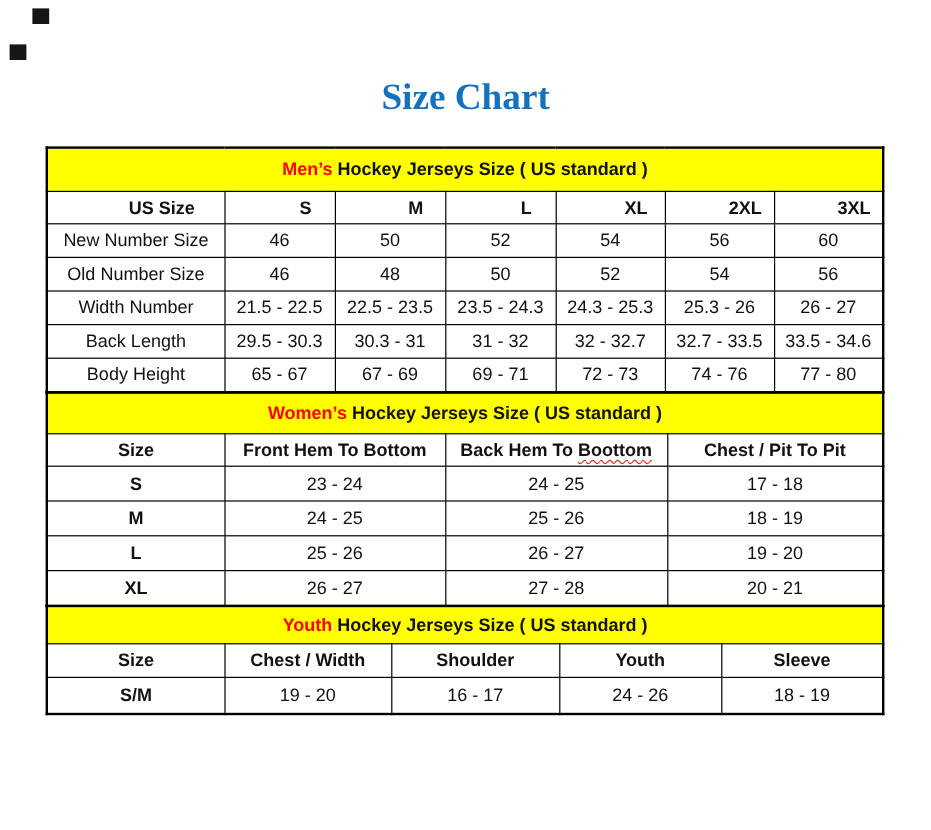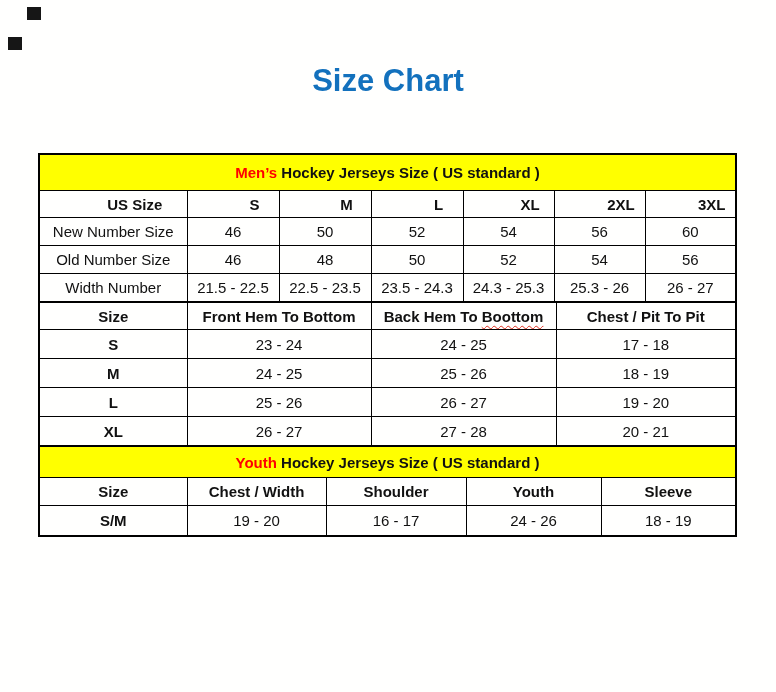--- a/index.html
+++ b/index.html
@@ -22,27 +22,27 @@
   .title {
     position: absolute;
     left: 0; top: 63px;
     width: 776px;
     margin: 0;
     text-align: center;
     font-size: 31px;
     font-weight: 700;
     color: #1371bd;
     letter-spacing: 0px;
+    font-family: Liberation Serif, serif;
   }
   .tables {
     position: absolute;
     left: 38px;
     top: 122px;
     width: 615px;
-    margin-top: 31px;
   }
   table.t {
     width: 697px;
     table-layout: fixed;
     border-collapse: collapse;
     border: 2px solid #000000;
   }
   table.t + table.t { margin-top: -2px; }
   table.t td, table.t th {
     border: 1px solid #000000;
@@ -133,31 +133,52 @@
         </tr>
         <tr class="datarow">
           <td class="lbl">Width Number</td>
           <td>21.5 - 22.5</td>
           <td>22.5 - 23.5</td>
           <td>23.5 - 24.3</td>
           <td>24.3 - 25.3</td>
           <td>25.3 - 26</td>
           <td>26 - 27</td>
         </tr>
+        <tr class="datarow">
+          <td class="lbl">Back Length</td>
+          <td>29.5 - 30.3</td>
+          <td>30.3 - 31</td>
+          <td>31 - 32</td>
+          <td>32 - 32.7</td>
+          <td>32.7 - 33.5</td>
+          <td>33.5 - 34.6</td>
+        </tr>
+        <tr class="datarow">
+          <td class="lbl">Body Height</td>
+          <td>65 - 67</td>
+          <td>67 - 69</td>
+          <td>69 - 71</td>
+          <td>72 - 73</td>
+          <td>74 - 76</td>
+          <td>77 - 80</td>
+        </tr>
       </tbody>
     </table>
 
     <table class="t wmns">
       <colgroup>
         <col style="width:148px">
           <col style="width:184px">
           <col style="width:185px">
           <col style="width:180px">
       </colgroup>
       <tbody>
+        <tr>
+          <td class="banner" colspan="4"><span class="hl">Women’s</span><span> Hockey Jerseys Size ( US standard )</span></td>
+        </tr>
         <tr class="hdr">
           <th>Size</th>
           <th>Front Hem To Bottom</th>
           <th><span>Back Hem To </span><span class="wavy">Boottom</span></th>
           <th>Chest / Pit To Pit</th>
         </tr>
         <tr class="datarow">
           <td class="sizelbl">S</td>
           <td>23 - 24</td>
           <td>24 - 25</td>

